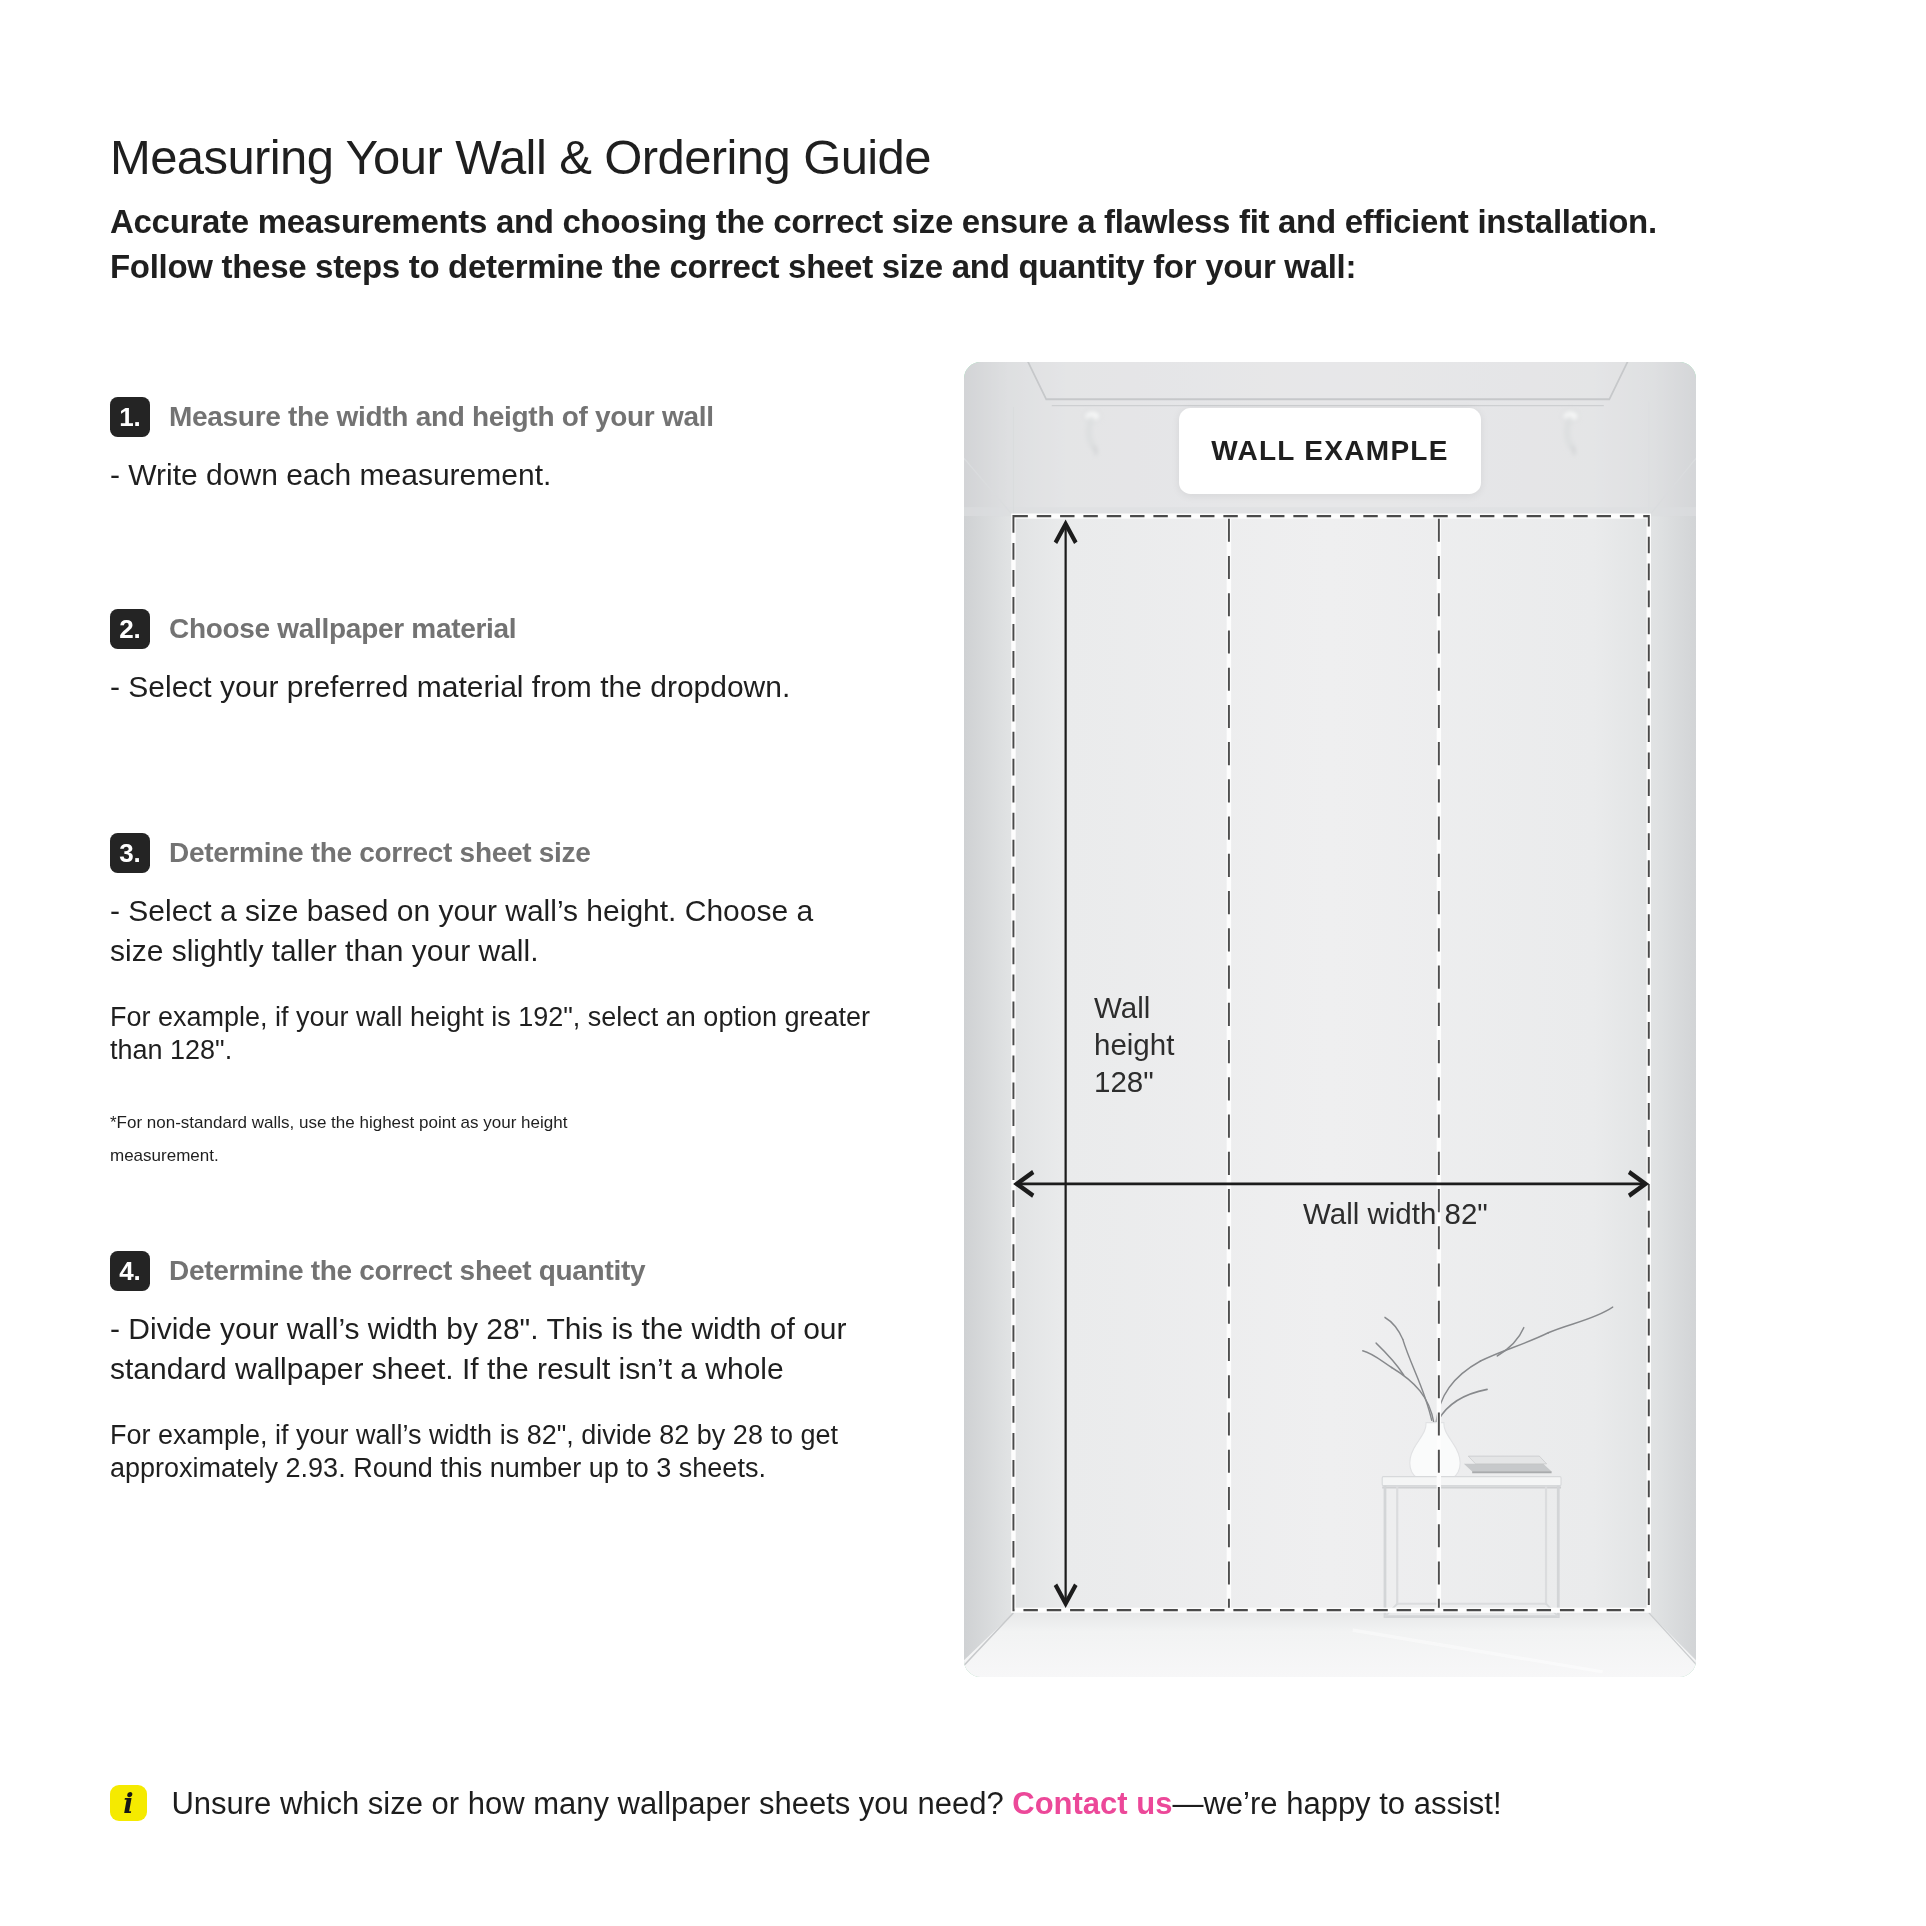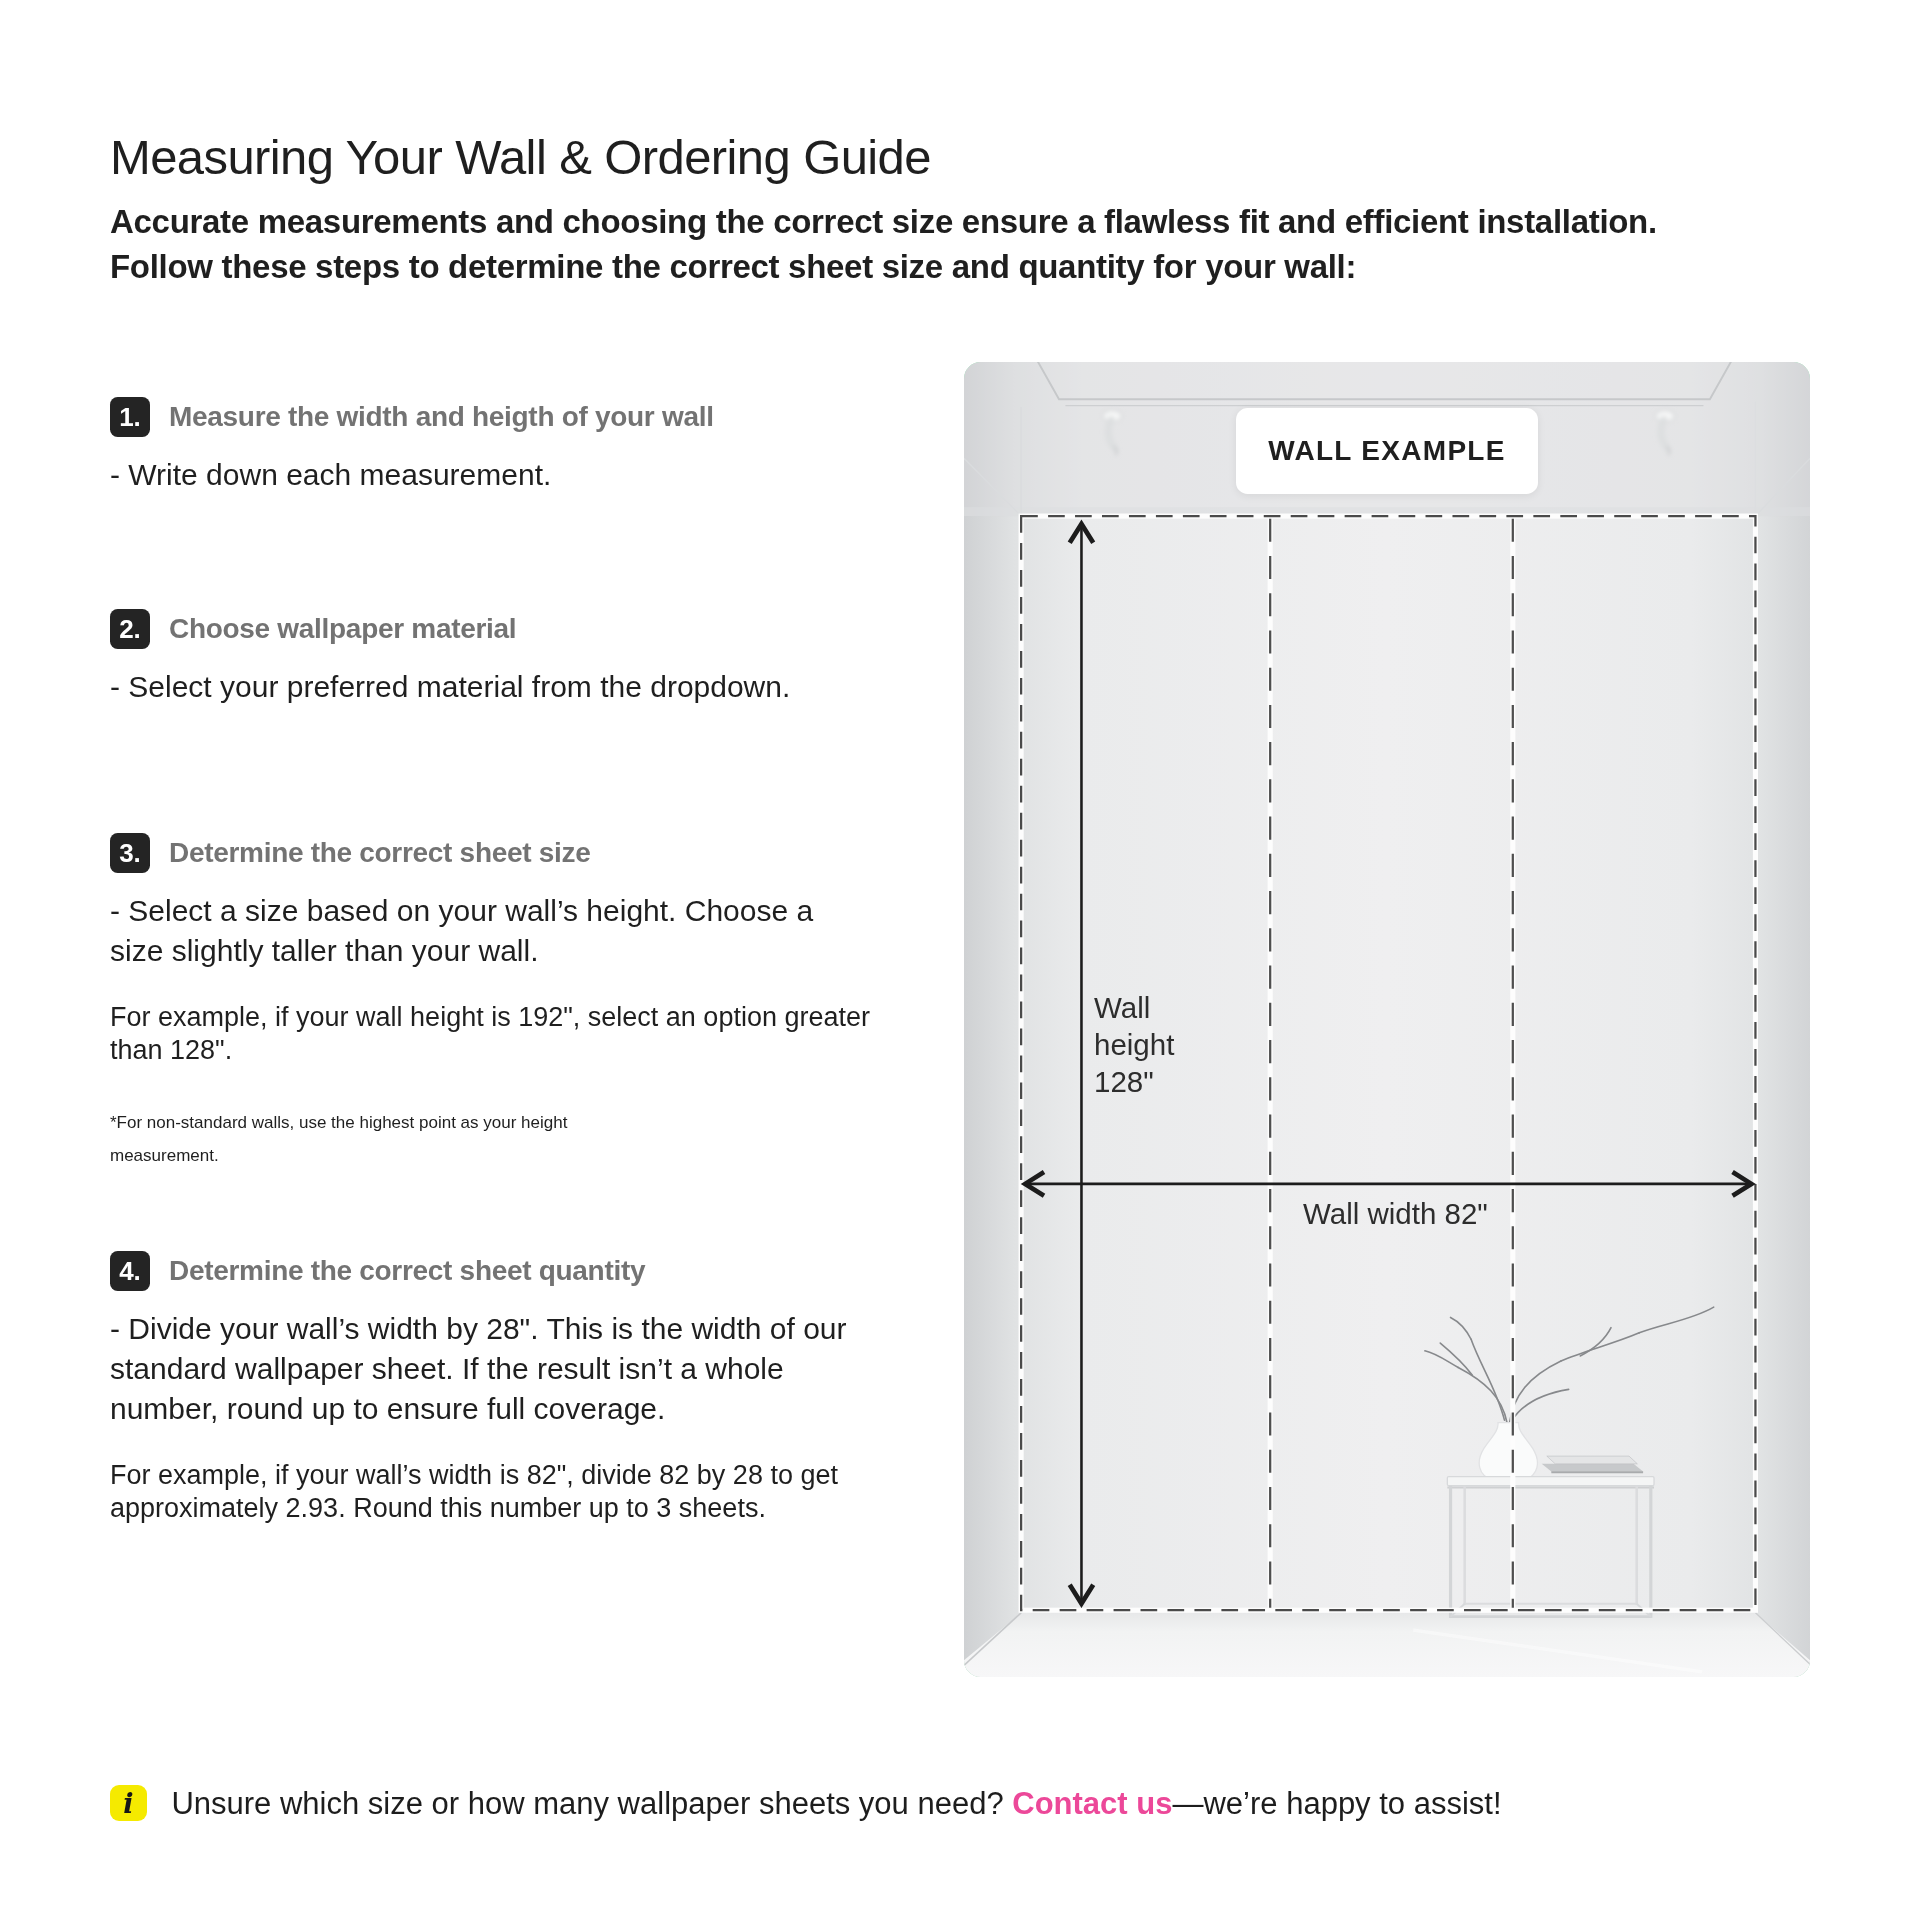--- a/index.html
+++ b/index.html
@@ -15,21 +15,21 @@
   .badge{width:40px;height:40px;background:#242424;border-radius:7.7px;flex:0 0 auto;
          display:flex;align-items:center;justify-content:center;
          color:#ffffff;font-size:26px;font-weight:700;}
   .step-title{font-size:28px;font-weight:700;letter-spacing:-0.3px;color:#737373;}
   .step-body{margin-top:18px;font-size:30px;line-height:40px;color:#1f1f1f;}
   .step-example{margin-top:29.5px;font-size:27px;line-height:33px;color:#1f1f1f;}
   .step-note{margin-top:39px;font-size:17px;line-height:33px;color:#1f1f1f;}
   .step1{top:397px;} .step2{top:609px;} .step3{top:833px;} .step4{top:1251px;}
 
   
-  .photo{left:964px;top:362px;width:846px;height:1315px;border-radius:16.7px;overflow:hidden;background:#86efac;}
+  .photo{left:964px;top:362px;width:732px;height:1315px;border-radius:16.7px;overflow:hidden;background:#86efac;}
   .photo svg{position:absolute;left:0;top:0;width:100%;height:100%;display:block;}
   .wall-label{left:50%;top:46px;transform:translateX(-50%);background:#ffffff;border-radius:11.6px;
               width:302px;height:86px;display:flex;align-items:center;justify-content:center;
               font-size:28px;font-weight:700;letter-spacing:1.3px;color:#1f1f1f;
               box-shadow:0 1.9px 9px rgba(0,0,0,0.07);}
   .height-label{left:130px;top:627px;width:116px;font-size:29.5px;line-height:37px;color:#2d2d2d;}
   .width-label{left:339px;top:835px;font-size:29.5px;color:#2d2d2d;white-space:nowrap;}
 
   
   .footer{left:110px;top:1784px;display:flex;align-items:flex-start;gap:24.4px;}
@@ -90,21 +90,20 @@
 </section>
 
 <section class="abs step step4">
   <div class="step-head">
     <div class="badge">4.</div>
     <div class="step-title">Determine the correct sheet quantity</div>
   </div>
   <div class="step-body">
       <div>- Divide your wall’s width by 28". This is the width of our</div>
       <div>standard wallpaper sheet. If the result isn’t a whole</div>
-      <div>number, round up to ensure full coverage.</div>
     </div>
   <div class="step-example">
       <div>For example, if your wall’s width is 82", divide 82 by 28 to get</div>
       <div>approximately 2.93. Round this number up to 3 sheets.</div>
     </div>
 </section>
 
 <div class="abs photo">
   <svg viewBox="0 0 1318 2048" preserveAspectRatio="none">
     <defs>

